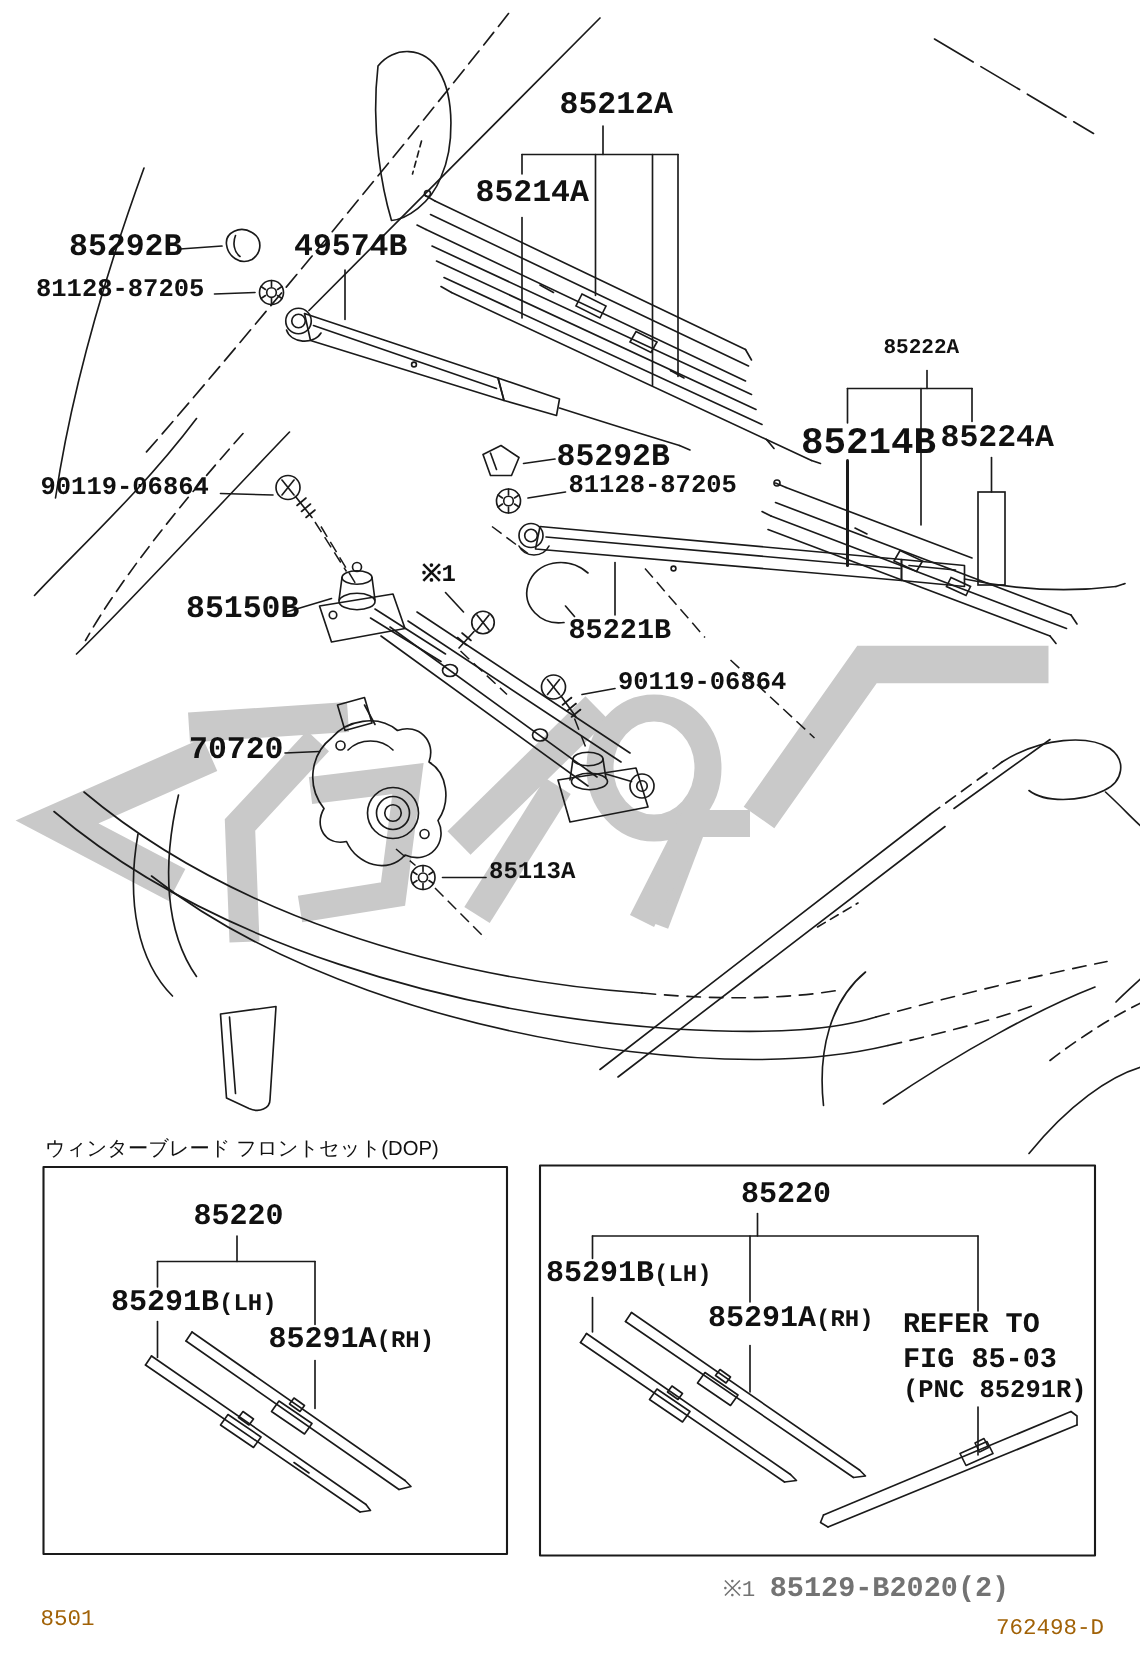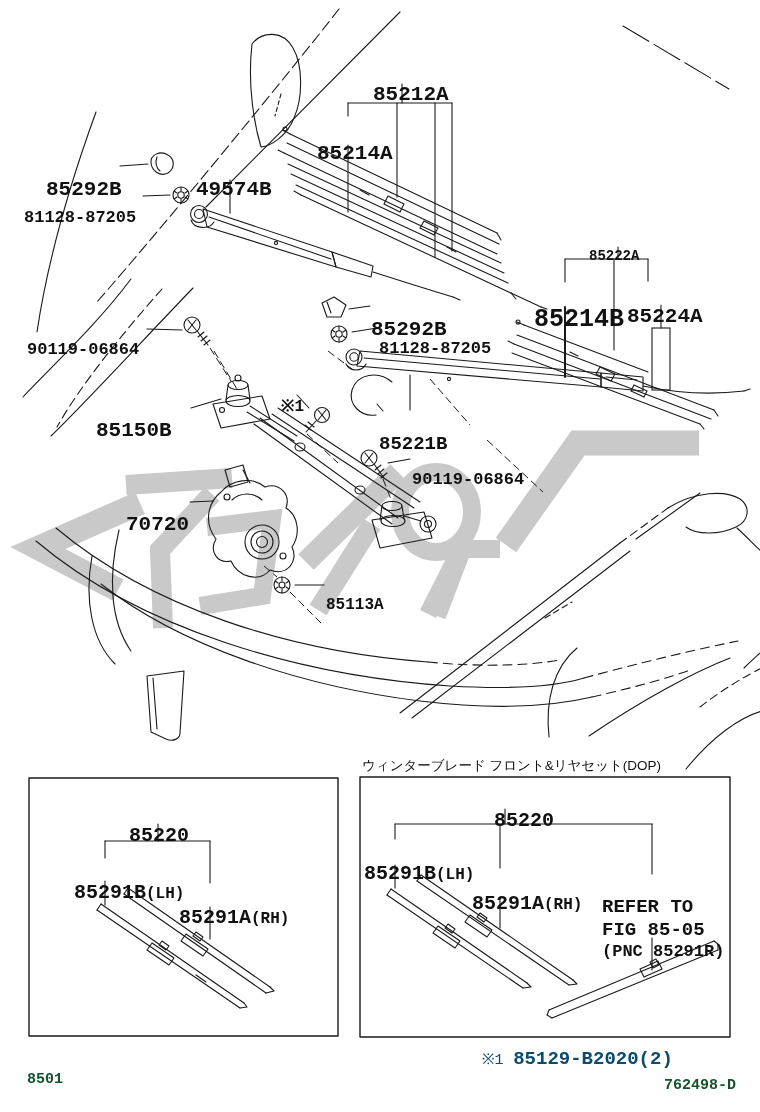--- a/index.html
+++ b/index.html
@@ -1,24 +1,24 @@
 <!DOCTYPE html>
 <html><head>
 <meta charset="utf-8">
 <style>
   html,body{margin:0;padding:0;background:#ffffff;}
   .stage{position:relative;width:760px;height:1112px;background:#ffffff;overflow:hidden;
          font-family:"Liberation Mono","DejaVu Sans Mono",monospace;}
   .stage svg{position:absolute;left:0;top:0;}
-  .lbl{position:absolute;font-weight:bold;color:#111;white-space:nowrap;line-height:1.05;margin-top:24px;}
+  .lbl{position:absolute;font-weight:bold;color:#111;white-space:nowrap;line-height:1.05;}
   .sfx{font-weight:bold;}
   .jp{position:absolute;font-weight:normal;color:#111;white-space:nowrap;
       font-family:"Liberation Sans","DejaVu Sans",sans-serif;}
-  .code{position:absolute;font-weight:bold;color:#14532d;white-space:nowrap;}
-  .note{position:absolute;color:#0c4a6e;white-space:nowrap;}
+  .code{position:absolute;font-weight:normal;color:#a16207;white-space:nowrap;}
+  .note{position:absolute;color:#737373;white-space:nowrap;}
   .note .mark{font-size:15px;font-weight:normal;}
   .note .pn{font-size:19px;font-weight:bold;}
 </style>
 </head>
 <body>
 
 <div class="stage">
 
 <svg width="760" height="1112" viewBox="0 0 760 1112">
 
@@ -321,38 +321,38 @@
 
   <div class="lbl" style="left:46px;top:155px;font-size:21px">85292B</div>
   <div class="lbl" style="left:24px;top:185px;font-size:17px">81128-87205</div>
   <div class="lbl" style="left:196px;top:155px;font-size:21px">49574B</div>
   <div class="lbl" style="left:373px;top:60px;font-size:21px">85212A</div>
   <div class="lbl" style="left:317px;top:119px;font-size:21px">85214A</div>
   <div class="lbl" style="left:589px;top:225px;font-size:14px">85222A</div>
   <div class="lbl" style="left:534px;top:283px;font-size:25px">85214B</div>
   <div class="lbl" style="left:627px;top:282px;font-size:21px">85224A</div>
   <div class="lbl" style="left:27px;top:317px;font-size:17px">90119-06864</div>
-  <div class="lbl" style="left:96px;top:396px;font-size:21px">85150B</div>
+  <div class="lbl" style="left:124px;top:396px;font-size:21px">85150B</div>
   <div class="lbl" style="left:281px;top:375px;font-size:16px">※1</div>
   <div class="lbl" style="left:371px;top:295px;font-size:21px">85292B</div>
   <div class="lbl" style="left:379px;top:316px;font-size:17px">81128-87205</div>
   <div class="lbl" style="left:379px;top:411px;font-size:19px">85221B</div>
   <div class="lbl" style="left:412px;top:447px;font-size:17px">90119-06864</div>
   <div class="lbl" style="left:126px;top:490px;font-size:21px">70720</div>
   <div class="lbl" style="left:326px;top:573px;font-size:16px">85113A</div>
 
+  <div class="jp" style="left:30px;top:757px;font-size:13.5px">ウィンターブレード フロントセット(DOP)</div>
   <div class="lbl" style="left:129px;top:801px;font-size:20px">85220</div>
   <div class="lbl" style="left:74px;top:858px;font-size:20px"><span>85291B</span><span class="sfx" style="font-size:16px">(LH)</span></div>
   <div class="lbl" style="left:179px;top:883px;font-size:20px"><span>85291A</span><span class="sfx" style="font-size:16px">(RH)</span></div>
 
-  <div class="jp" style="left:362px;top:757px;font-size:13.5px">ウィンターブレード フロント&amp;リヤセット(DOP)</div>
   <div class="lbl" style="left:494px;top:786px;font-size:20px">85220</div>
   <div class="lbl" style="left:364px;top:839px;font-size:20px"><span>85291B</span><span class="sfx" style="font-size:16px">(LH)</span></div>
   <div class="lbl" style="left:472px;top:869px;font-size:20px"><span>85291A</span><span class="sfx" style="font-size:16px">(RH)</span></div>
   <div class="lbl" style="left:602px;top:874px;font-size:19px">REFER TO</div>
-  <div class="lbl" style="left:602px;top:897px;font-size:19px">FIG 85-05</div>
+  <div class="lbl" style="left:602px;top:897px;font-size:19px">FIG 85-03</div>
   <div class="lbl" style="left:602px;top:919px;font-size:17px">(PNC 85291R)</div>
 
   <div class="note" style="left:482px;top:1048px"><span class="mark">※1</span> <span class="pn">85129-B2020(2)</span></div>
   <div class="code" style="left:27px;top:1071px;font-size:15px">8501</div>
   <div class="code" style="left:664px;top:1077px;font-size:15px">762498-D</div>
 
 </div>
 
 </body></html>

